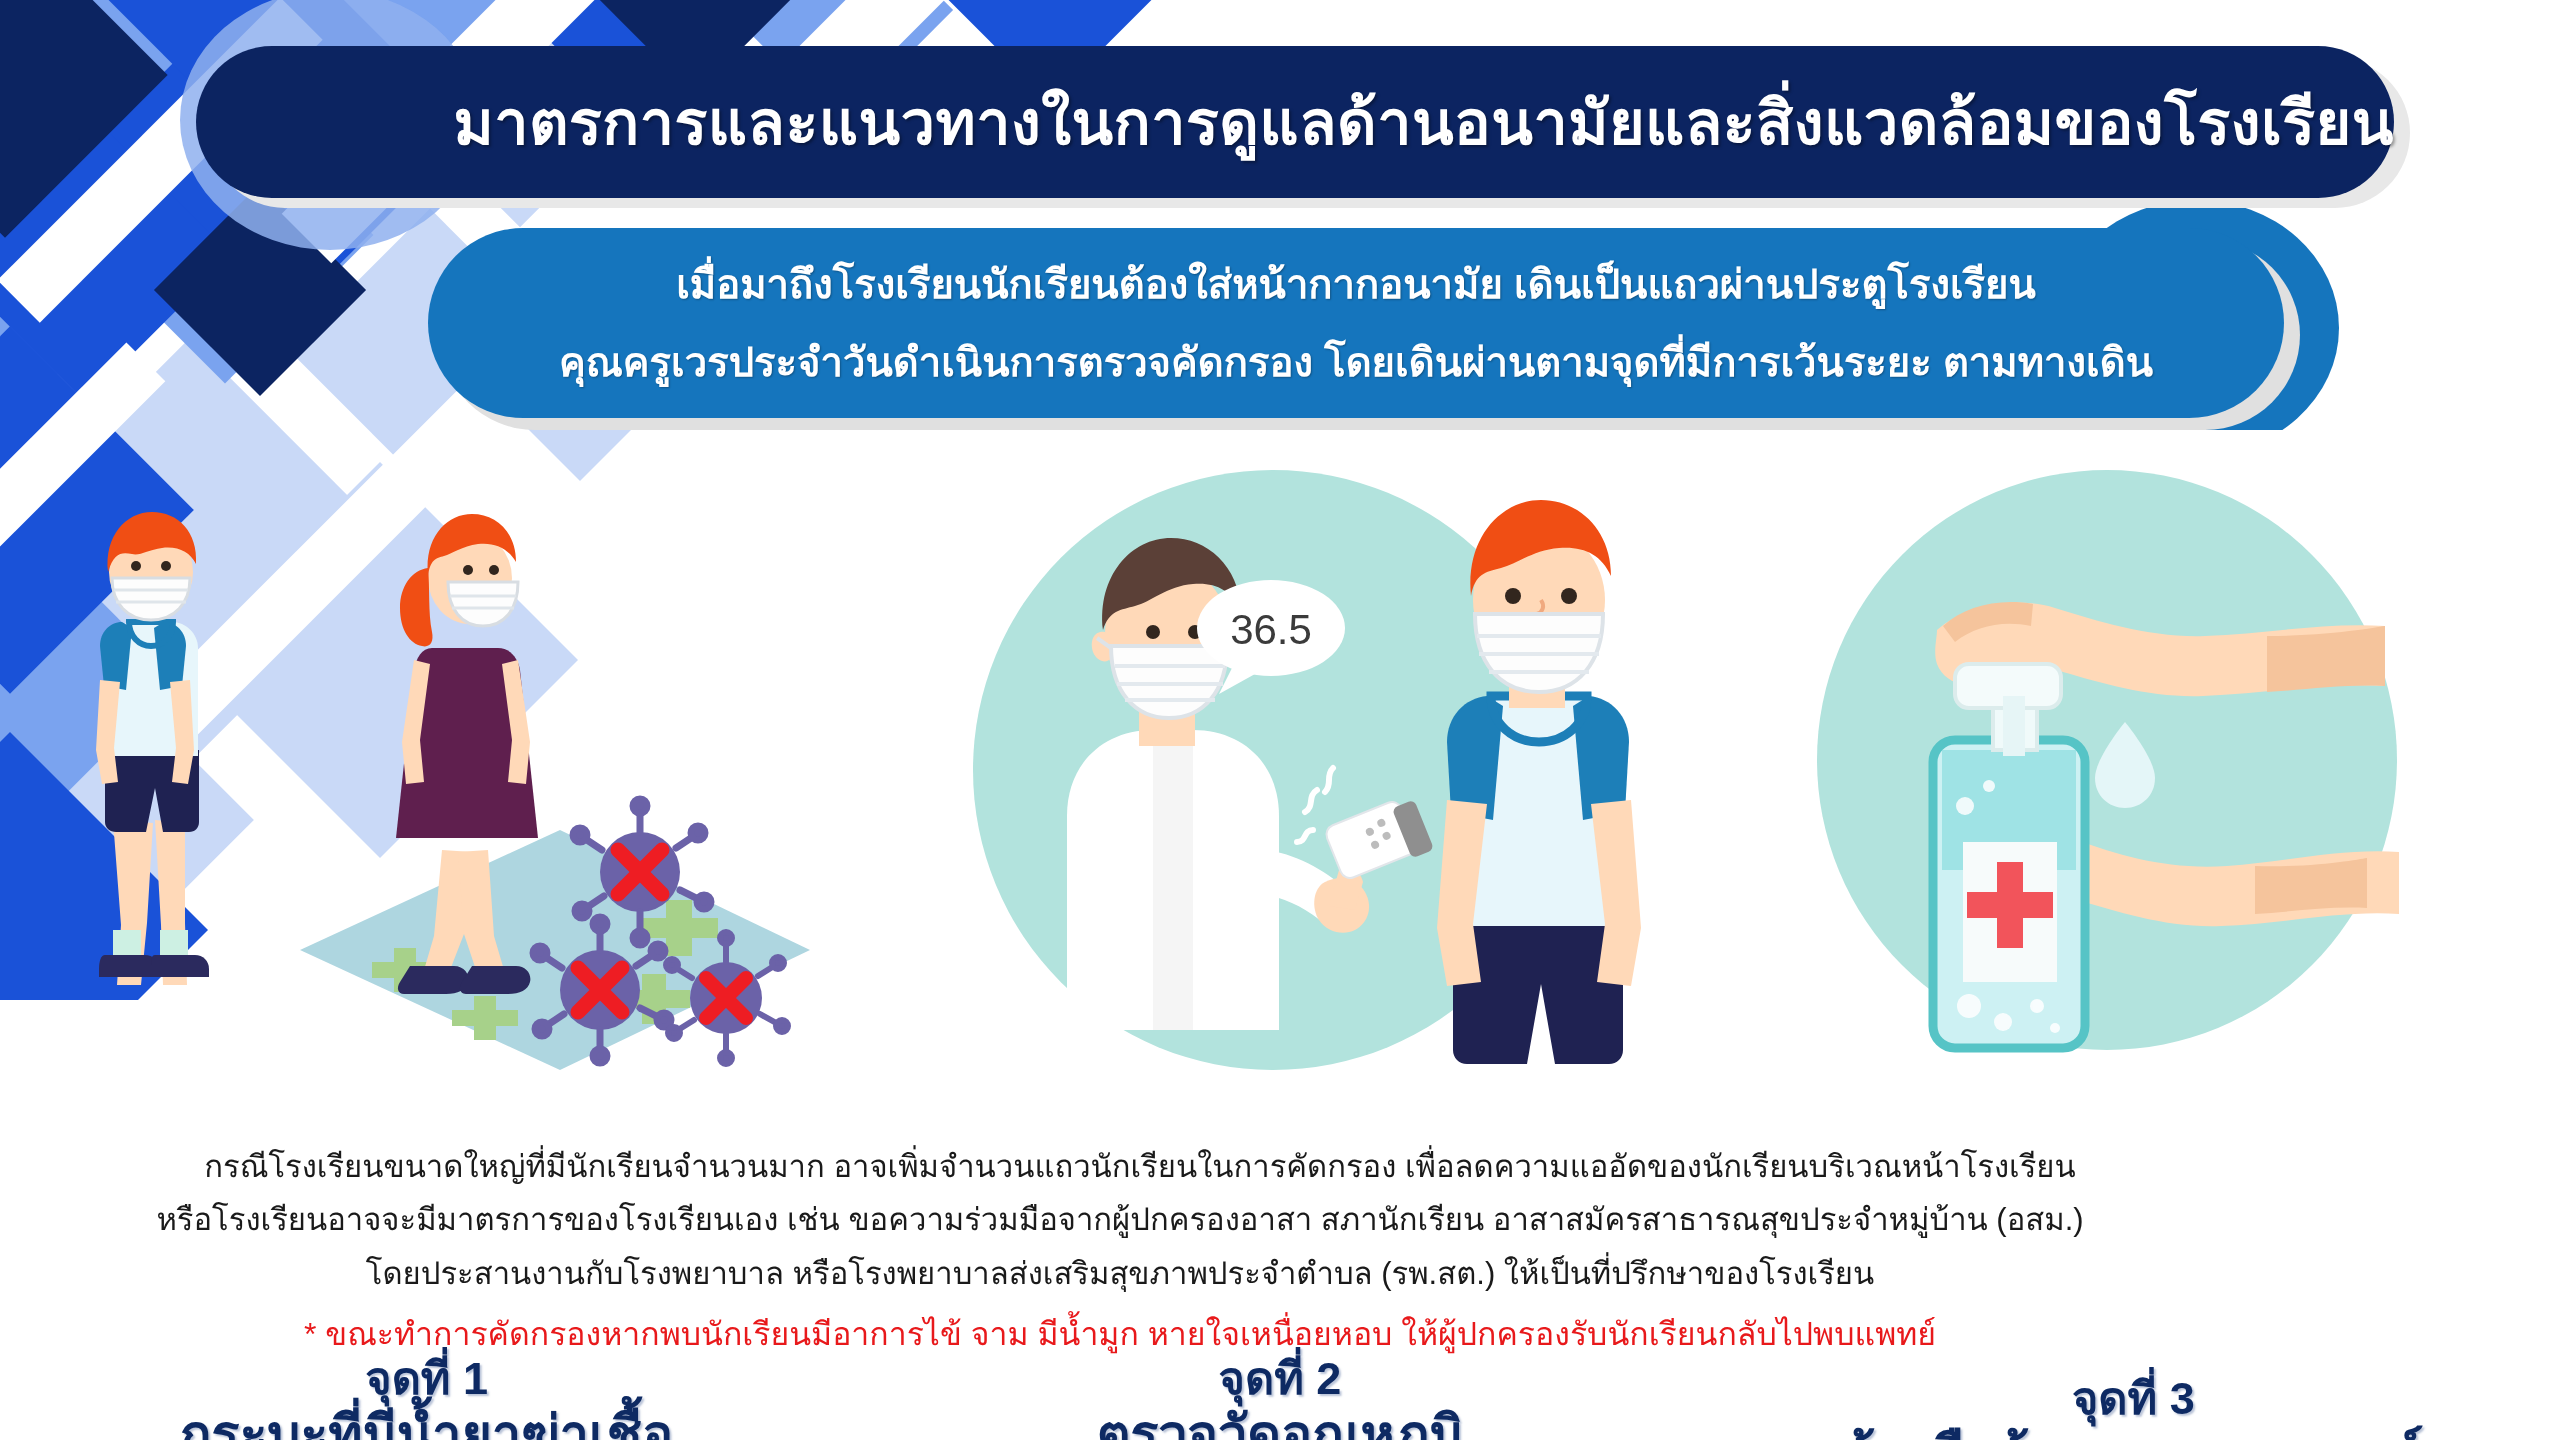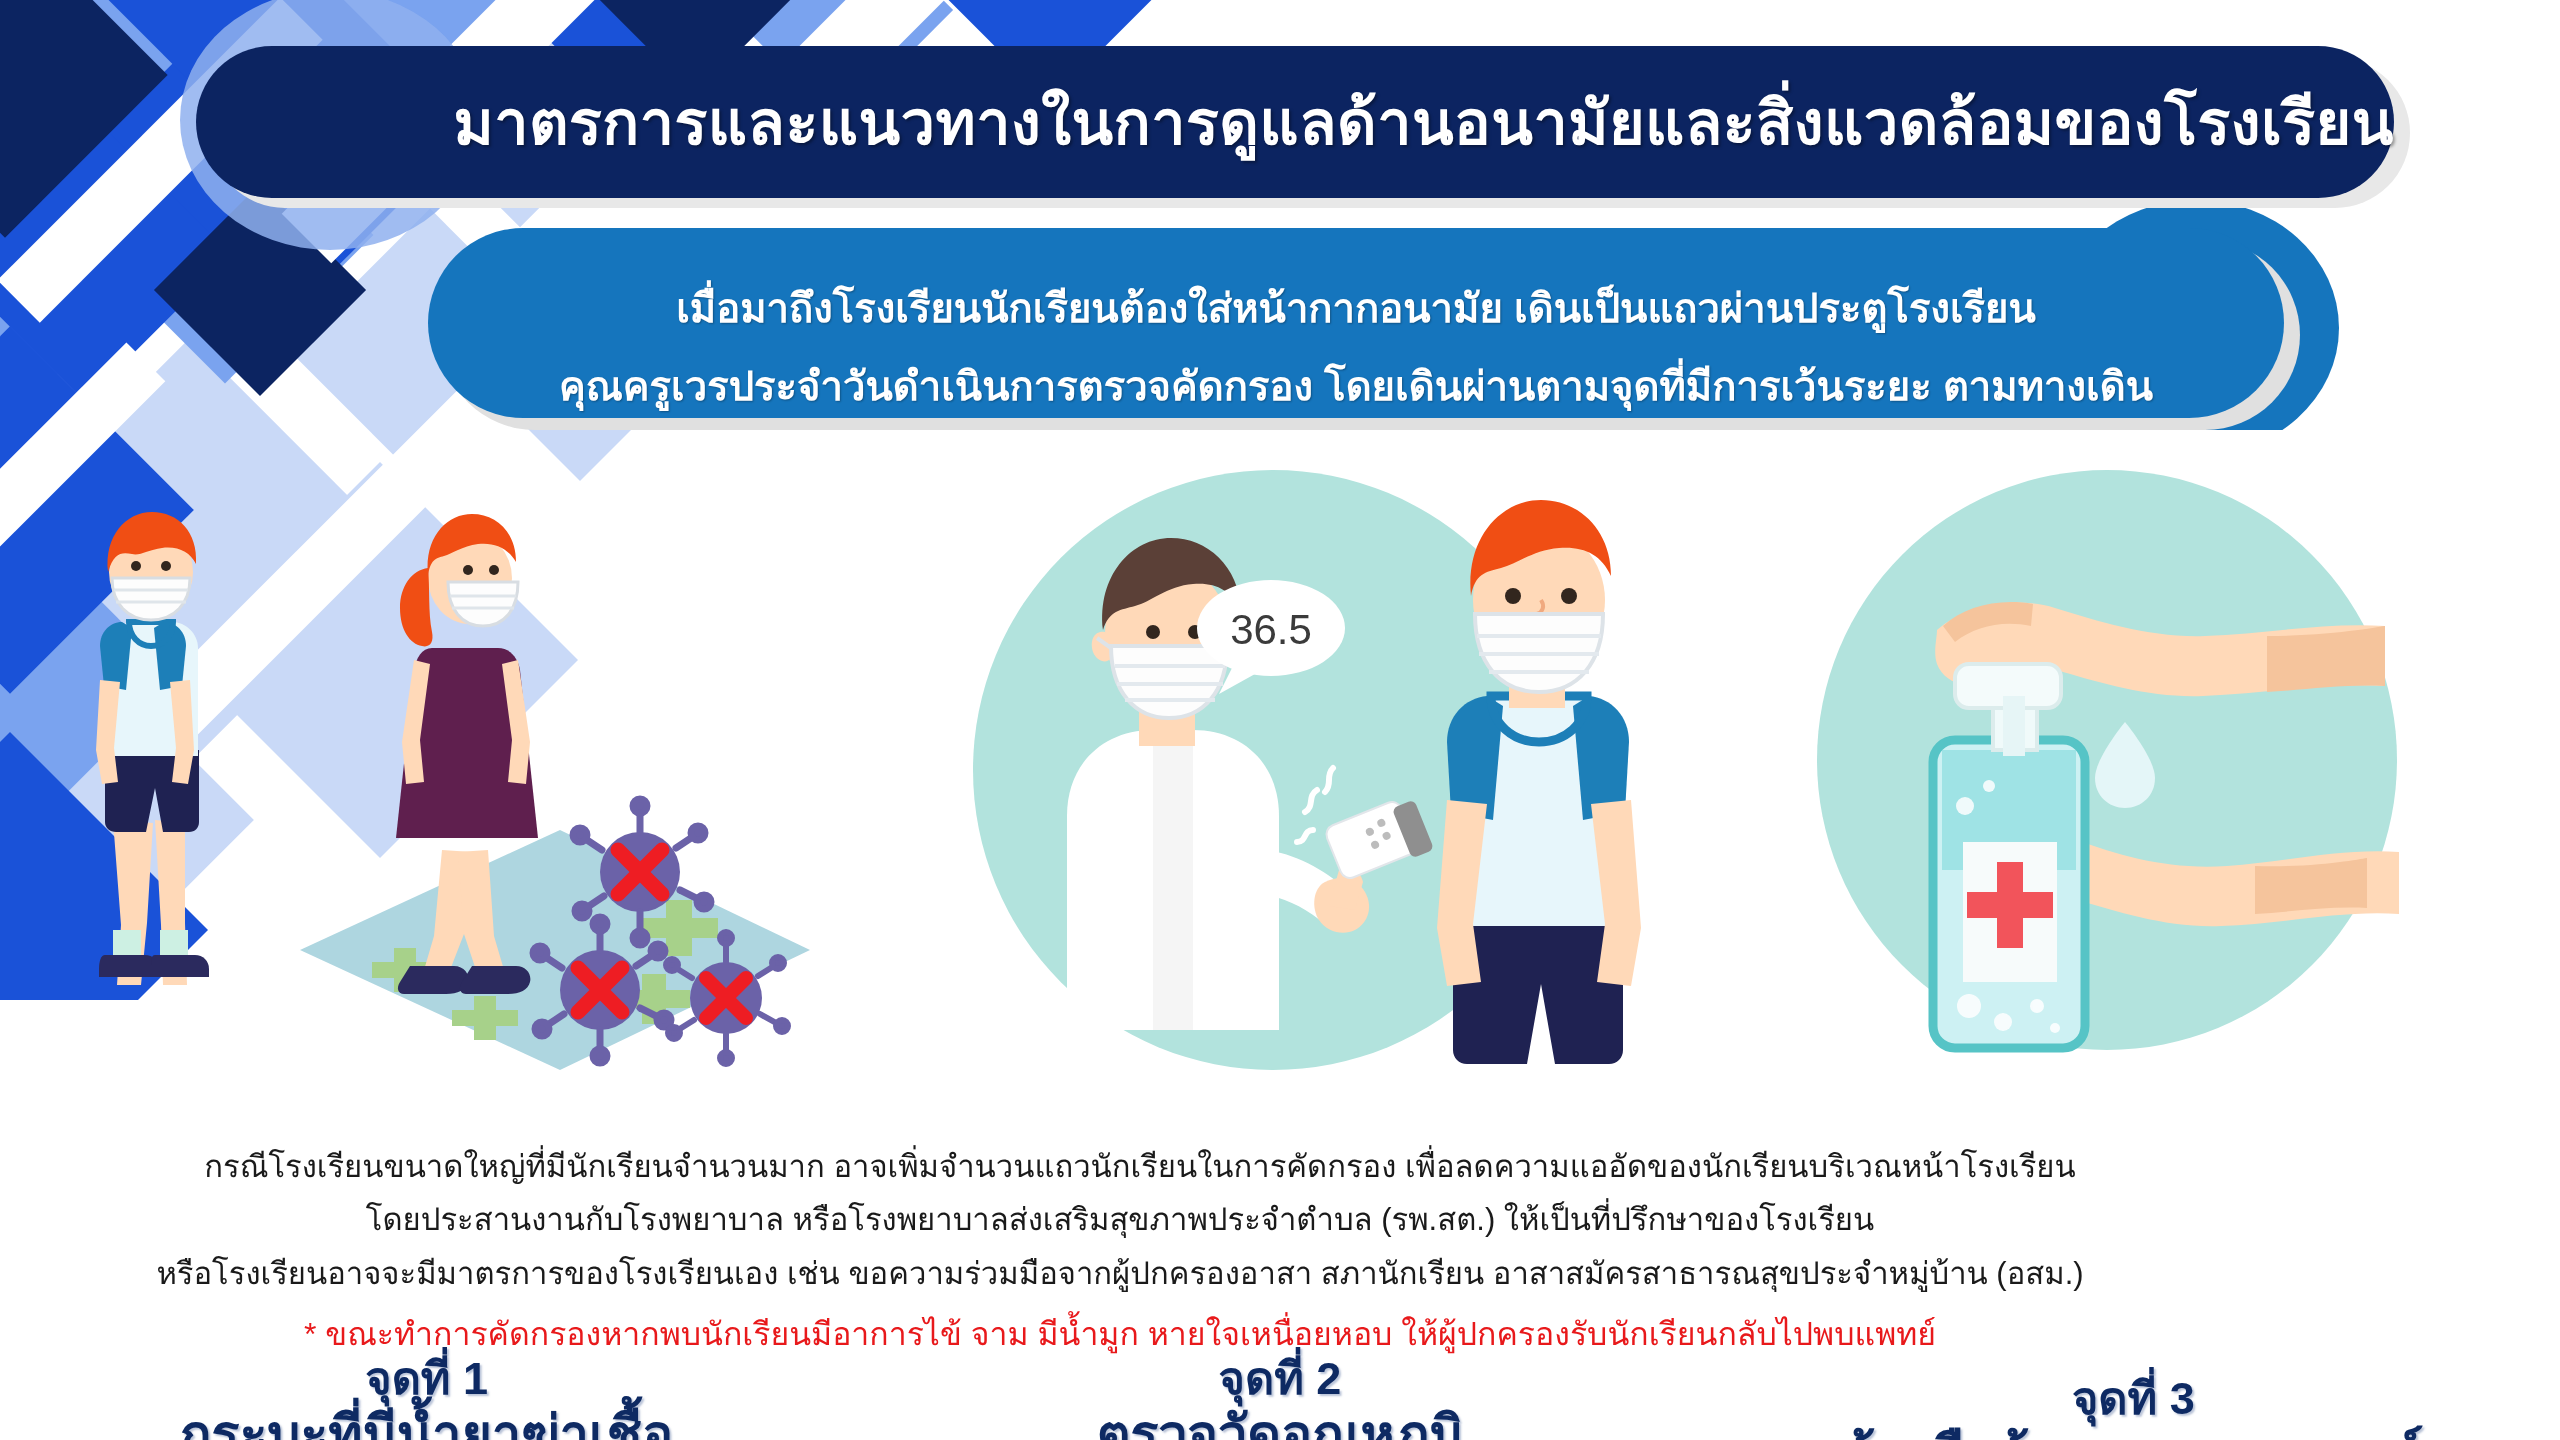--- a/index.html
+++ b/index.html
@@ -31,21 +31,21 @@
   }
 
   
   .sub-shadow{
     position:absolute; left:440px; top:240px; width:1860px; height:190px;
     background:#e0e0e0; border-radius:95px; z-index:2;
   }
   .sub-bar{
     position:absolute; left:428px; top:228px; width:1856px; height:190px;
     background:#1575bd; border-radius:95px; z-index:3;
-    display:flex; flex-direction:column; align-items:center; justify-content:flex-end;
+    display:flex; flex-direction:column; align-items:center; justify-content:center;
     gap:14px;
   }
   .sub-line{
     color:#ffffff; font-size:40px; font-weight:700; white-space:nowrap;
     text-shadow:1px 1px 2px rgba(0,0,0,.3);
   }
 
   
   .panels{
     position:absolute; left:0; top:450px; width:2560px; height:650px; z-index:4;
@@ -465,16 +465,16 @@
 
     <div class="caption" id="cap3">
       <div class="cap-num">จุดที่ 3</div>
       <div class="cap-label">ล้างมือด้วยเจลแอลกอฮอล์</div>
     </div>
   </div>
 </div>
 
 <div class="footer">
   <div class="f-line l1">กรณีโรงเรียนขนาดใหญ่ที่มีนักเรียนจำนวนมาก อาจเพิ่มจำนวนแถวนักเรียนในการคัดกรอง เพื่อลดความแออัดของนักเรียนบริเวณหน้าโรงเรียน</div>
+  <div class="f-line">หรือโรงเรียนอาจจะมีมาตรการของโรงเรียนเอง เช่น ขอความร่วมมือจากผู้ปกครองอาสา สภานักเรียน อาสาสมัครสาธารณสุขประจำหมู่บ้าน (อสม.)</div>
   <div class="f-line">โดยประสานงานกับโรงพยาบาล หรือโรงพยาบาลส่งเสริมสุขภาพประจำตำบล (รพ.สต.) ให้เป็นที่ปรึกษาของโรงเรียน</div>
-  <div class="f-line">หรือโรงเรียนอาจจะมีมาตรการของโรงเรียนเอง เช่น ขอความร่วมมือจากผู้ปกครองอาสา สภานักเรียน อาสาสมัครสาธารณสุขประจำหมู่บ้าน (อสม.)</div>
   <div class="f-note">* ขณะทำการคัดกรองหากพบนักเรียนมีอาการไข้ จาม มีน้ำมูก หายใจเหนื่อยหอบ ให้ผู้ปกครองรับนักเรียนกลับไปพบแพทย์</div>
 </div>
 
 </body></html>

